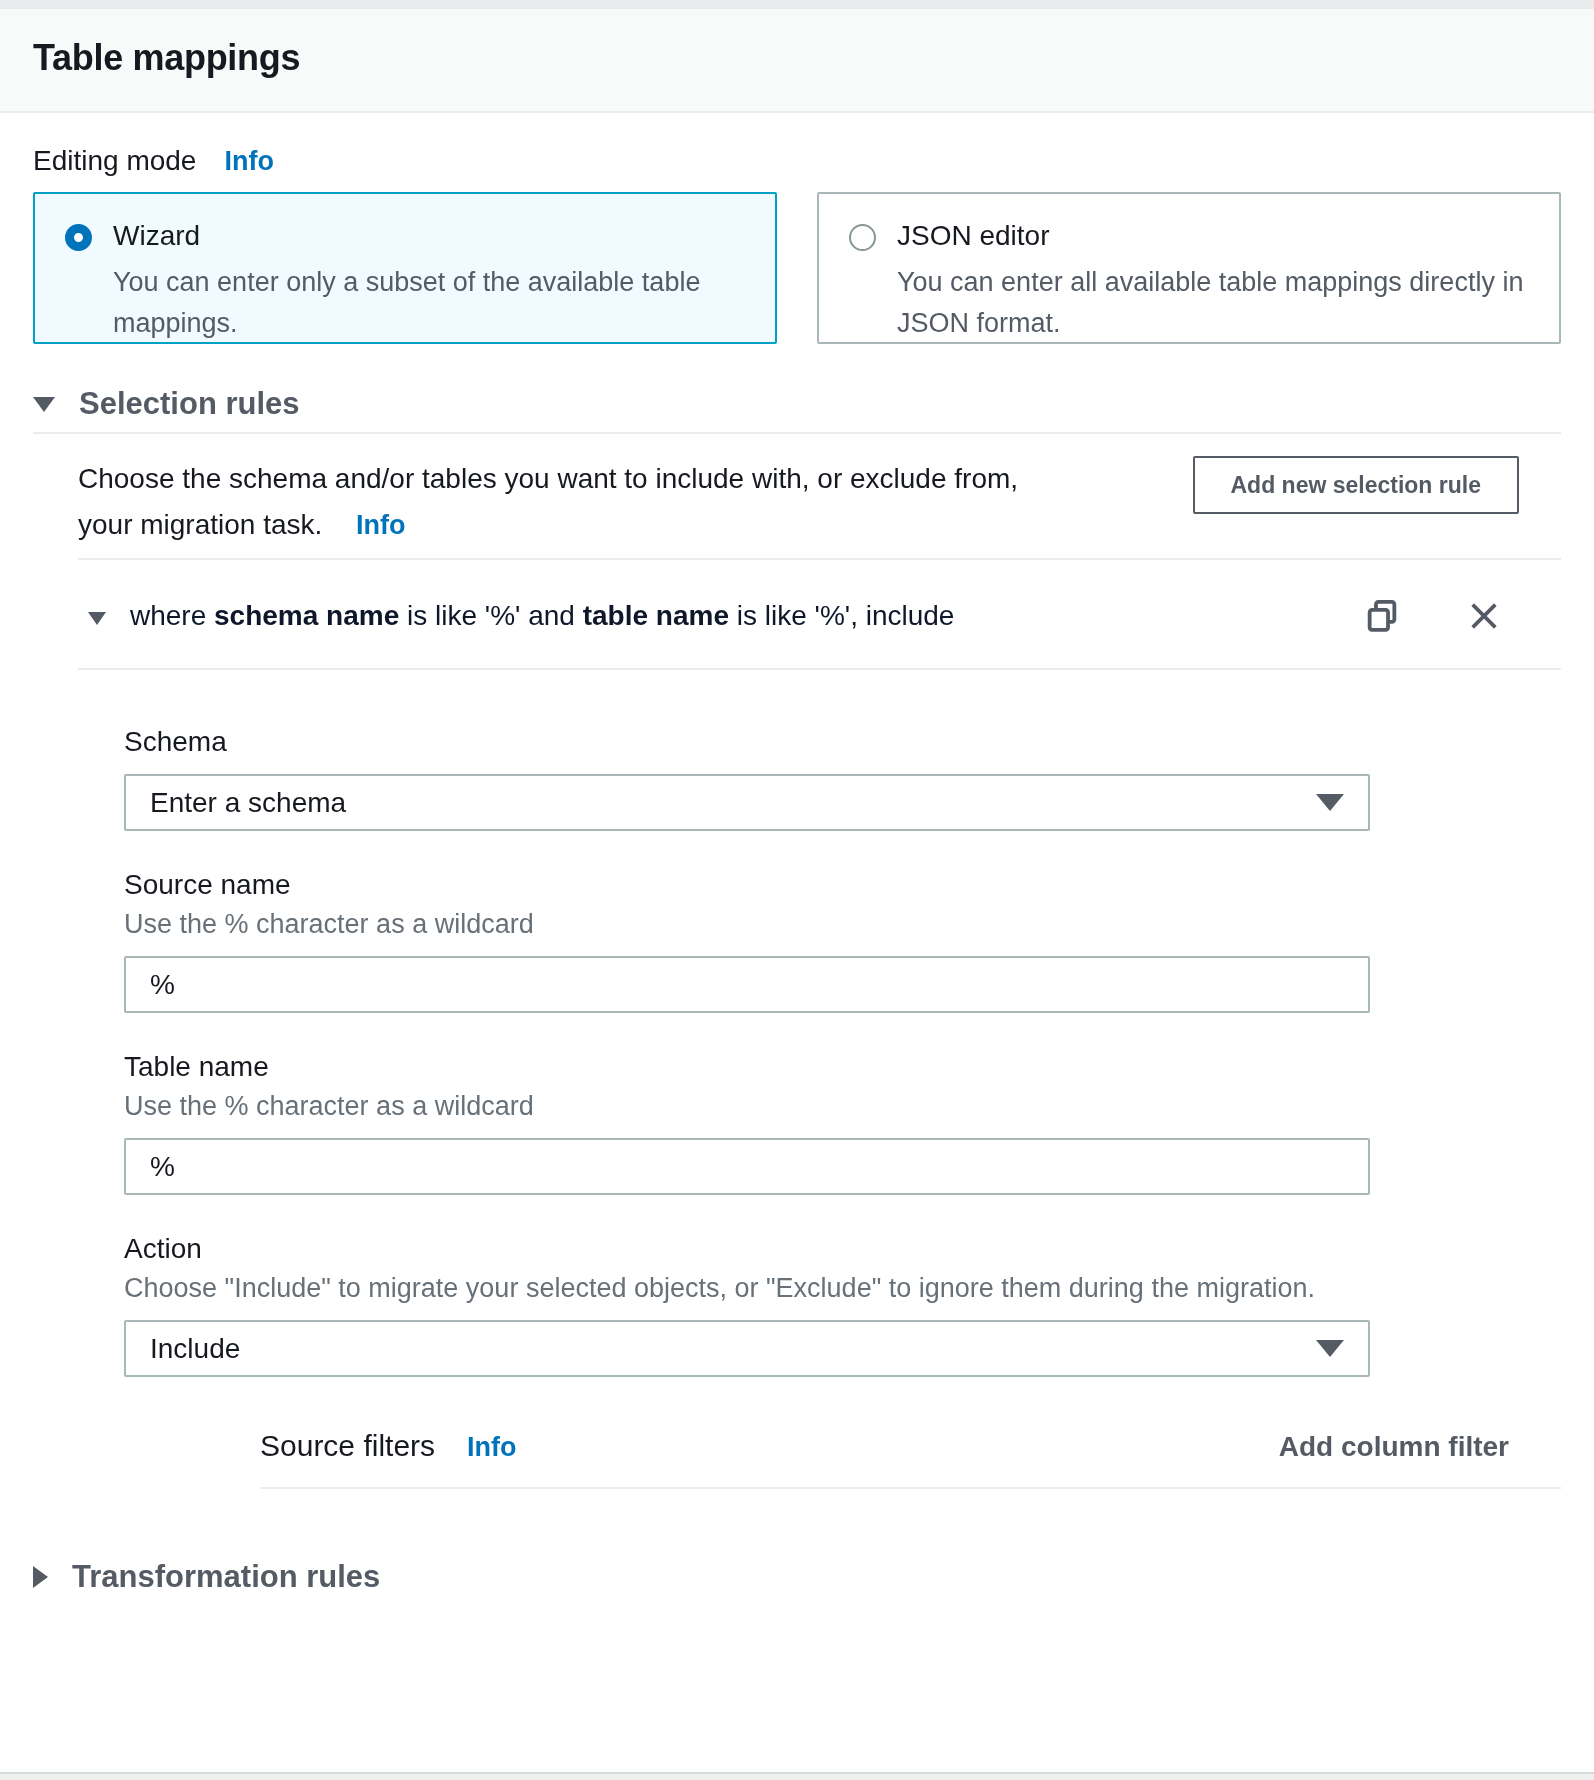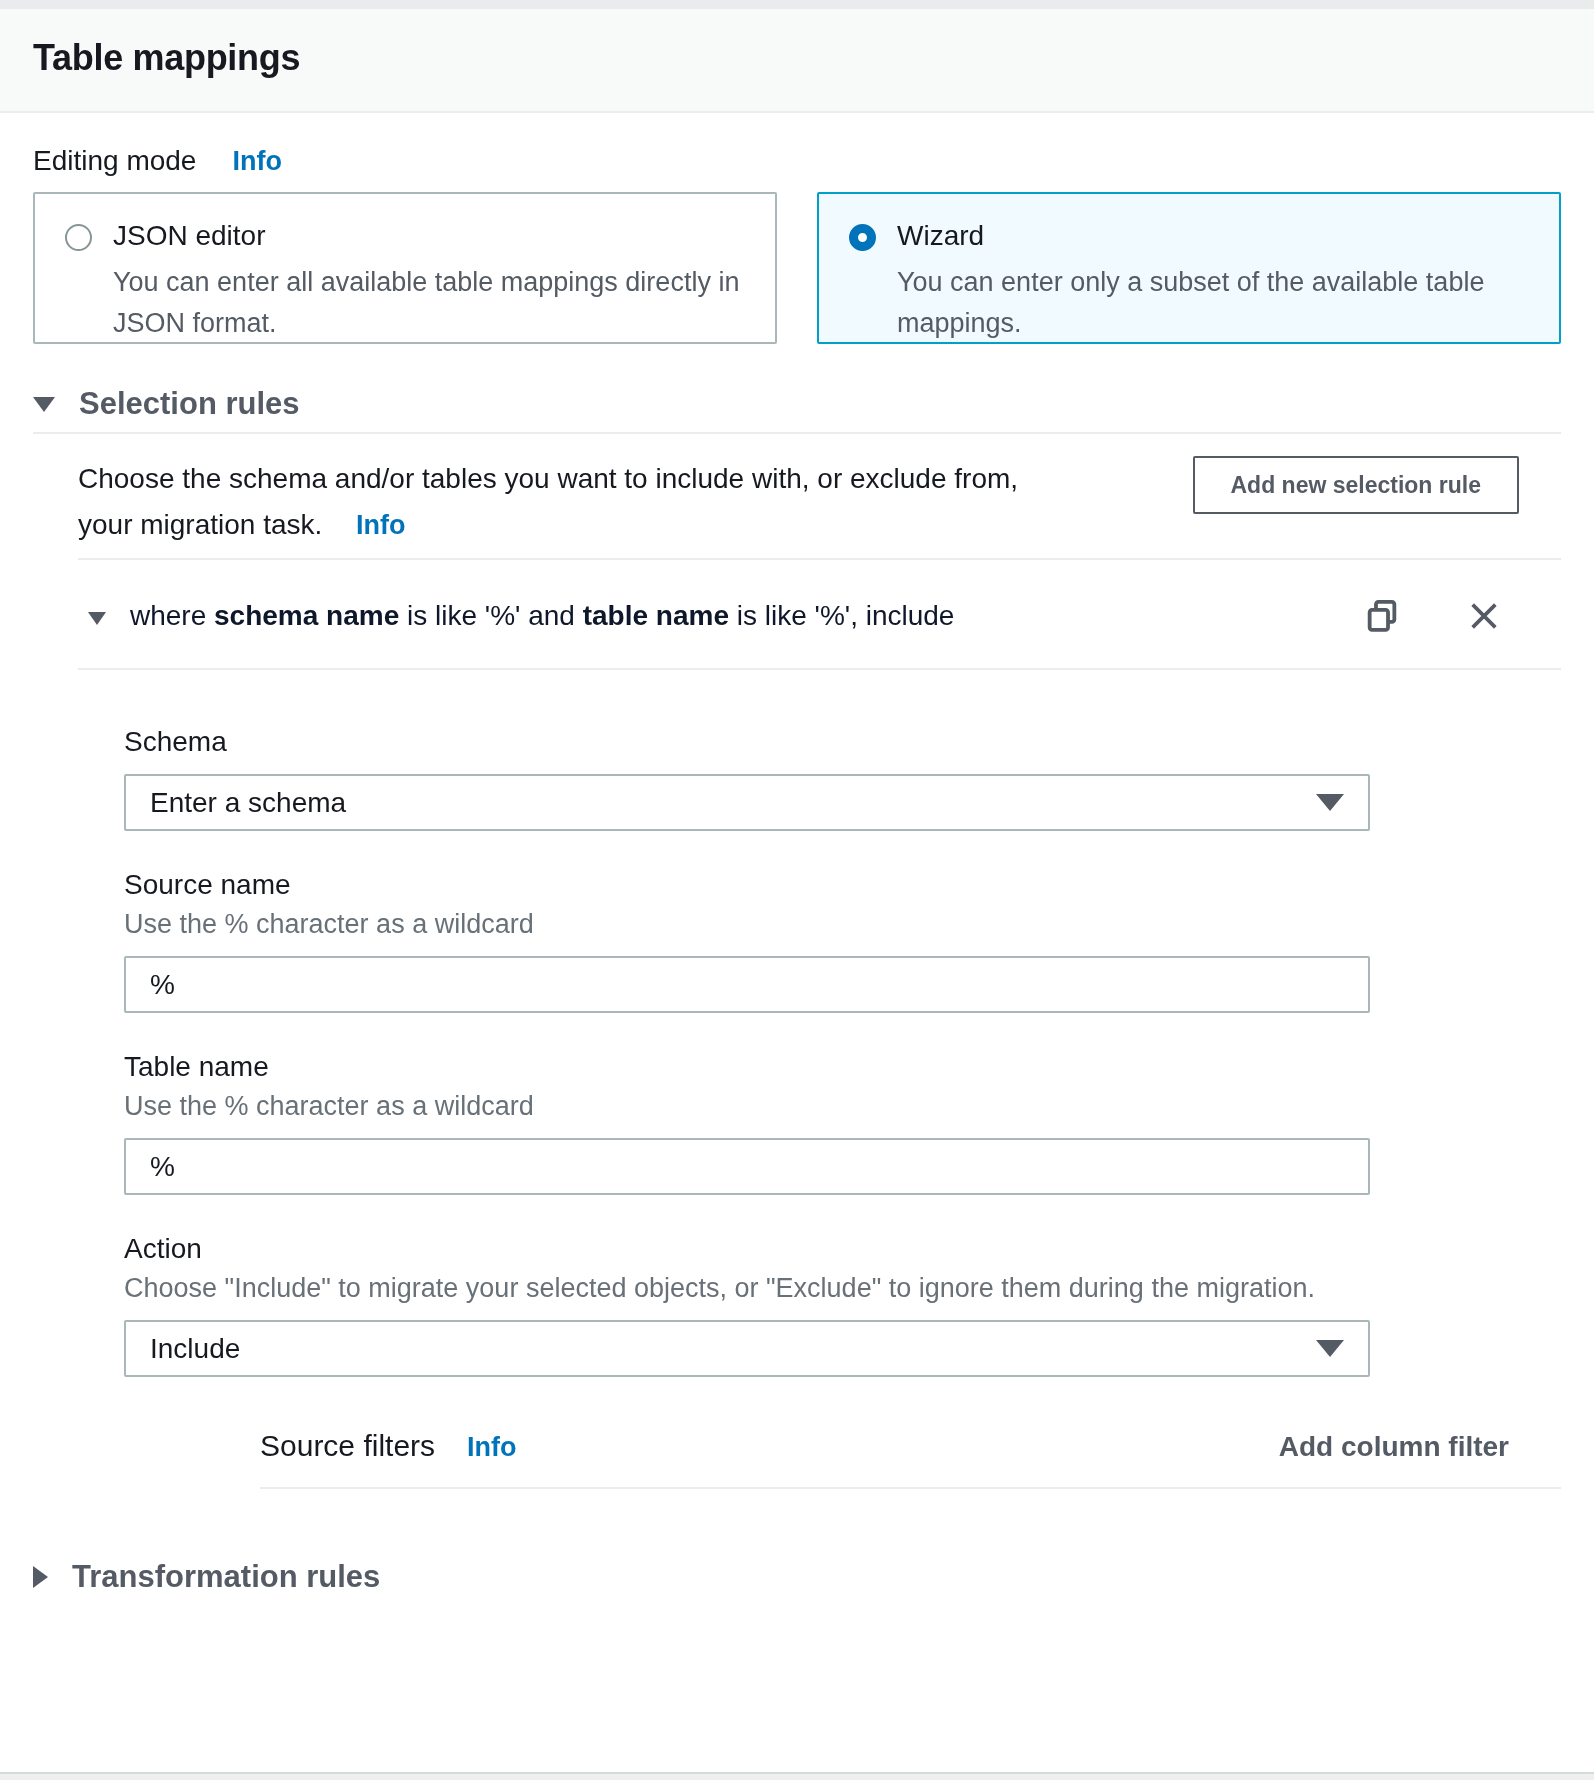--- a/index.html
+++ b/index.html
@@ -7,21 +7,21 @@
   body {
     width:1594px; height:1780px; overflow:hidden; position:relative;
     background:#ffffff; color:#16191f;
     font-family:"Liberation Sans", sans-serif; font-size:28px;
   }
   .top-strip { height:9px; background:#e9ebed; }
   .page-header { background:#f8f9f9; border-bottom:2px solid #eaeded; padding:28px 33px 32px; }
   .page-title { font-size:36px; font-weight:700; color:#16191f; letter-spacing:-0.3px; }
   .content { padding:0 33px; }
 
-  .editing-row { margin-top:32px; display:flex; align-items:baseline; gap:36px; }
+  .editing-row { margin-top:32px; display:flex; align-items:baseline; gap:28px; }
   .field-label { font-size:28px; color:#16191f; }
   .info-link { color:#0073bb; font-weight:700; font-size:27px; text-decoration:none; cursor:pointer; }
 
   .cards-row { display:flex; gap:40px; margin-top:15px; }
   .mode-card { width:747px; height:152px; border:2px solid #aab7b8; border-radius:2px;
     background:#fff; padding:26px 24px 20px 30px; display:flex; align-items:flex-start; cursor:pointer; }
   .mode-card.selected { border-color:#00a1c9; background:#f1faff; }
   .radio { flex:none; width:27px; height:27px; border-radius:50%; background:#fff;
     border:2px solid #879596; margin-top:4px; }
   .radio.checked { border:9px solid #0073bb; }
@@ -82,32 +82,32 @@
 </header>
 
 <main class="content">
 
   <div class="editing-row">
     <span class="field-label">Editing mode</span>
     <a class="info-link">Info</a>
   </div>
 
   <div class="cards-row">
+    <div class="mode-card selected">
+      <span class="radio checked"></span>
+      <div class="mode-body">
+        <div class="mode-title">Wizard</div>
+        <div class="mode-desc">You can enter only a subset of the available table mappings.</div>
+      </div>
+    </div>
     <div class="mode-card">
       <span class="radio"></span>
       <div class="mode-body">
         <div class="mode-title">JSON editor</div>
         <div class="mode-desc">You can enter all available table mappings directly in JSON format.</div>
-      </div>
-    </div>
-    <div class="mode-card selected">
-      <span class="radio checked"></span>
-      <div class="mode-body">
-        <div class="mode-title">Wizard</div>
-        <div class="mode-desc">You can enter only a subset of the available table mappings.</div>
       </div>
     </div>
   </div>
 
 
   <div class="section-header">
     <span class="tri-down-lg"></span>
     <span class="section-title">Selection rules</span>
   </div>
   <hr class="divider">

